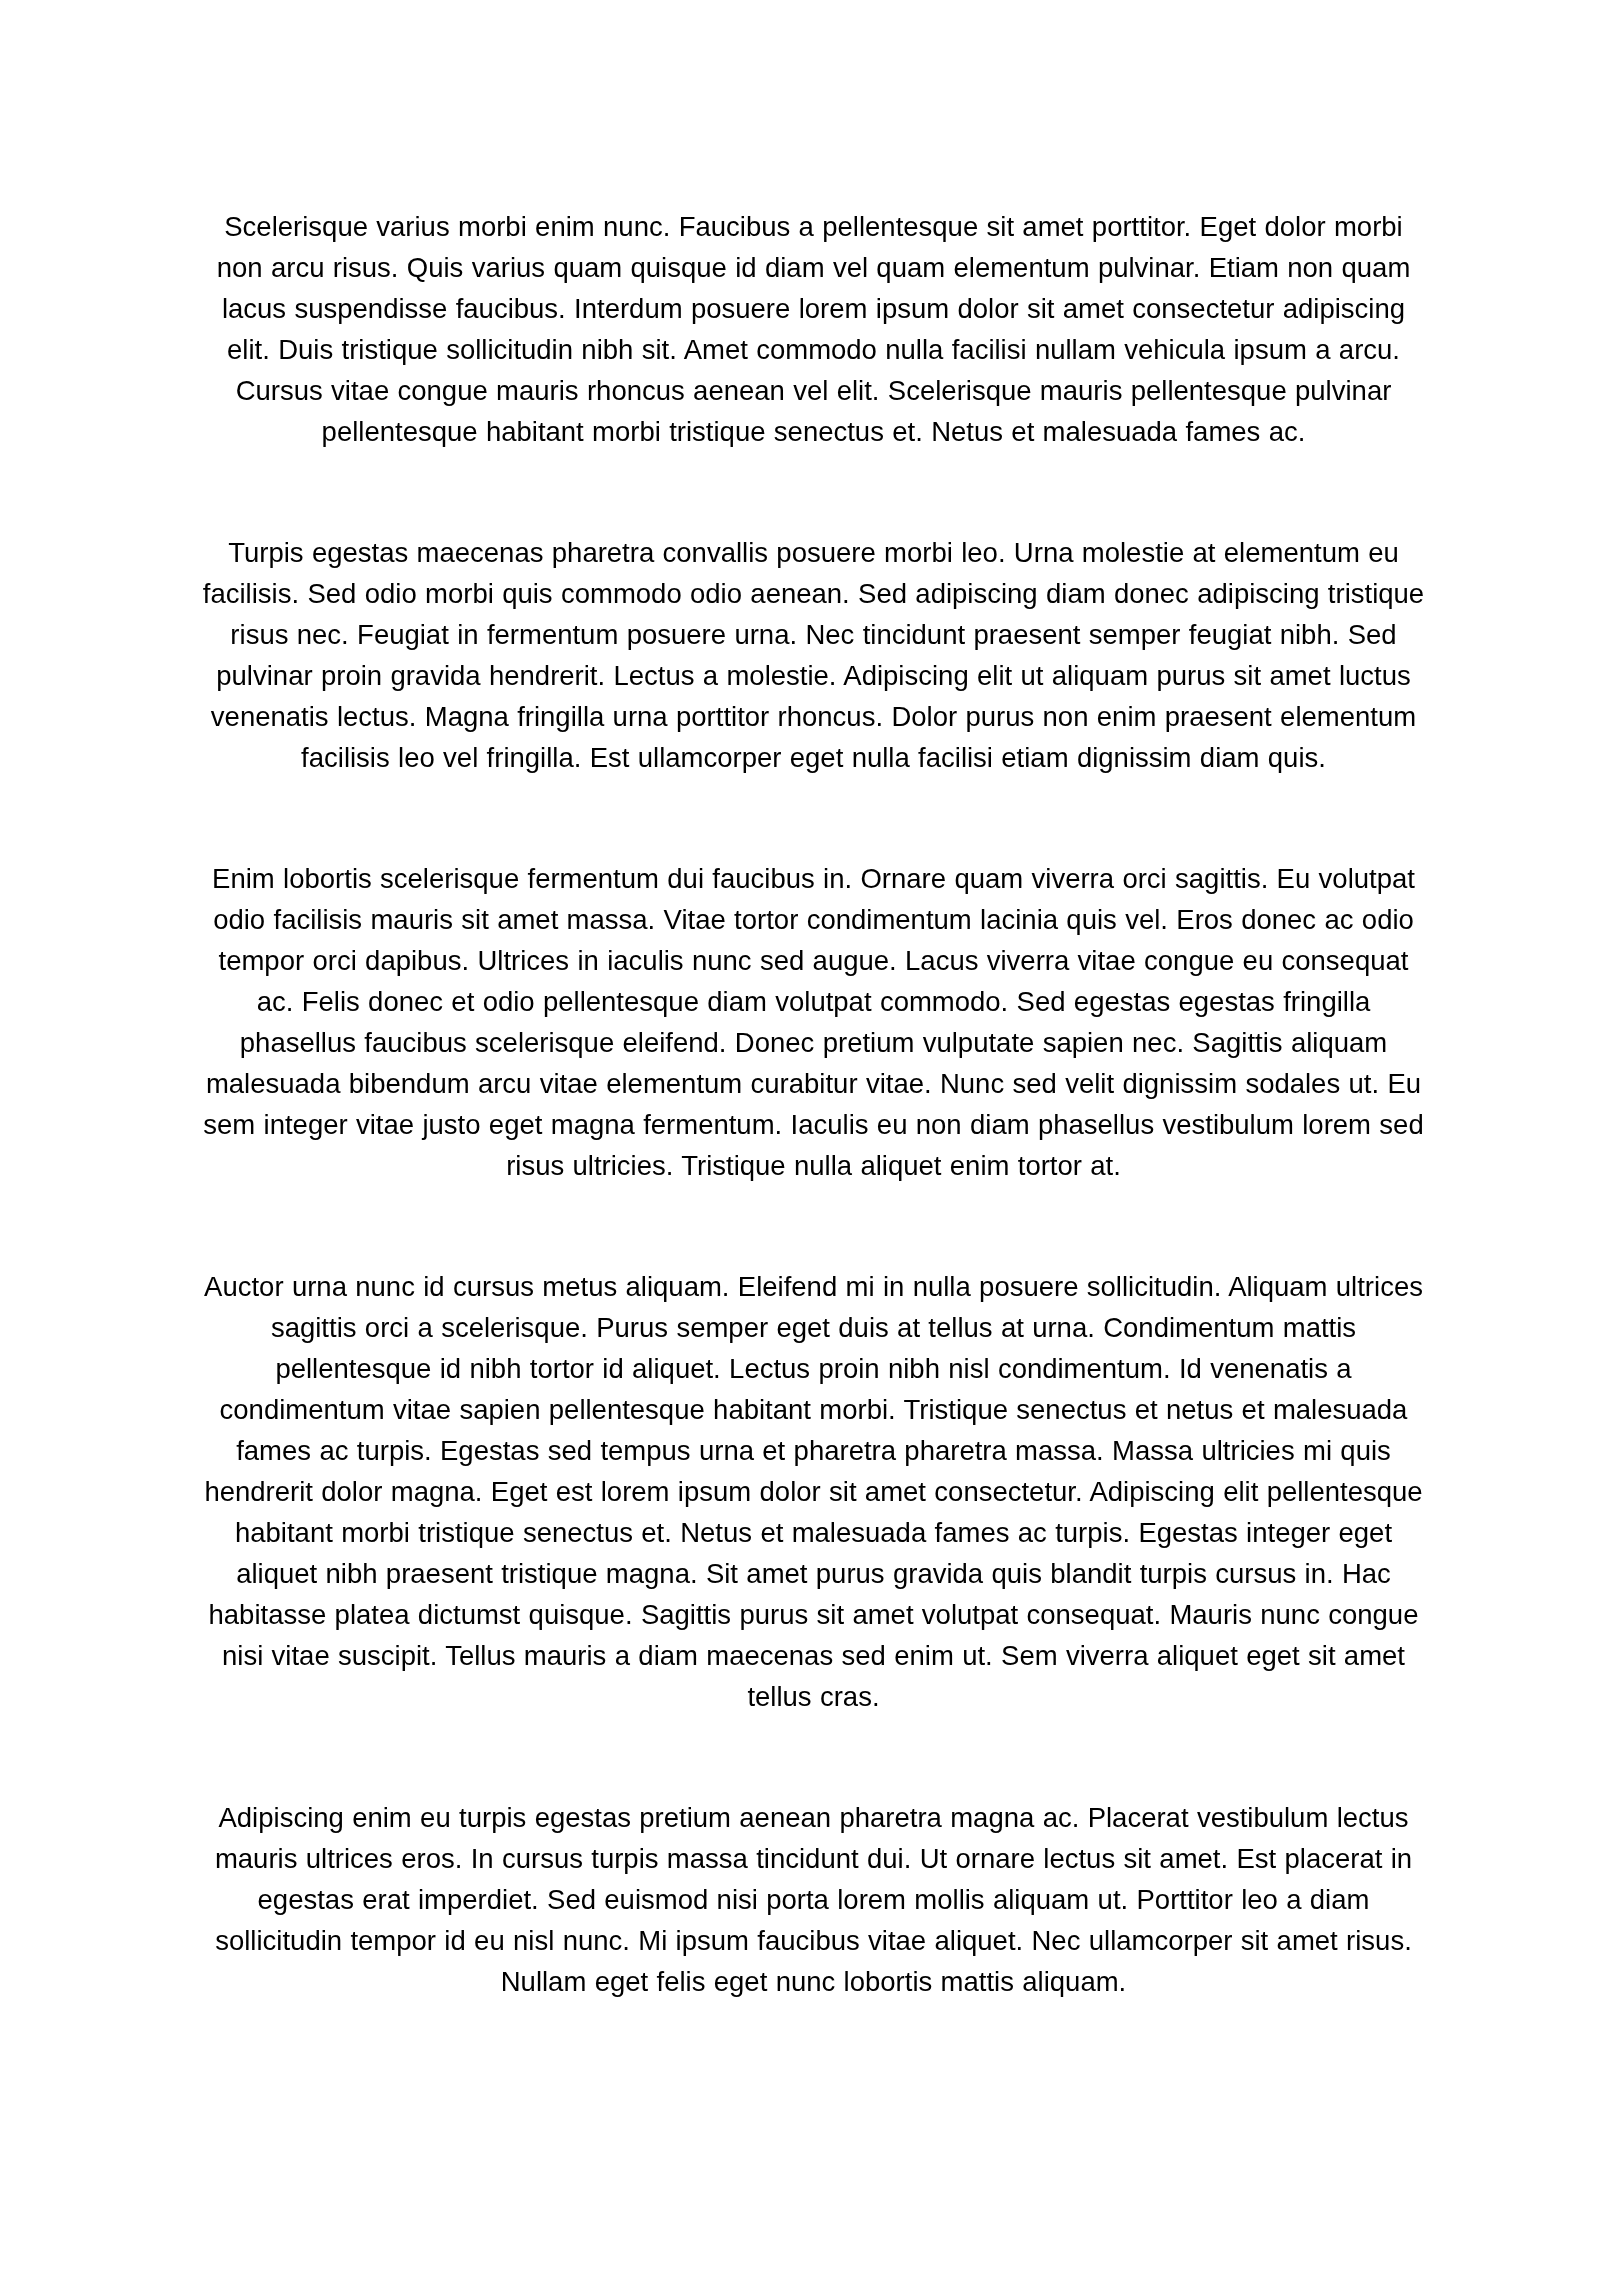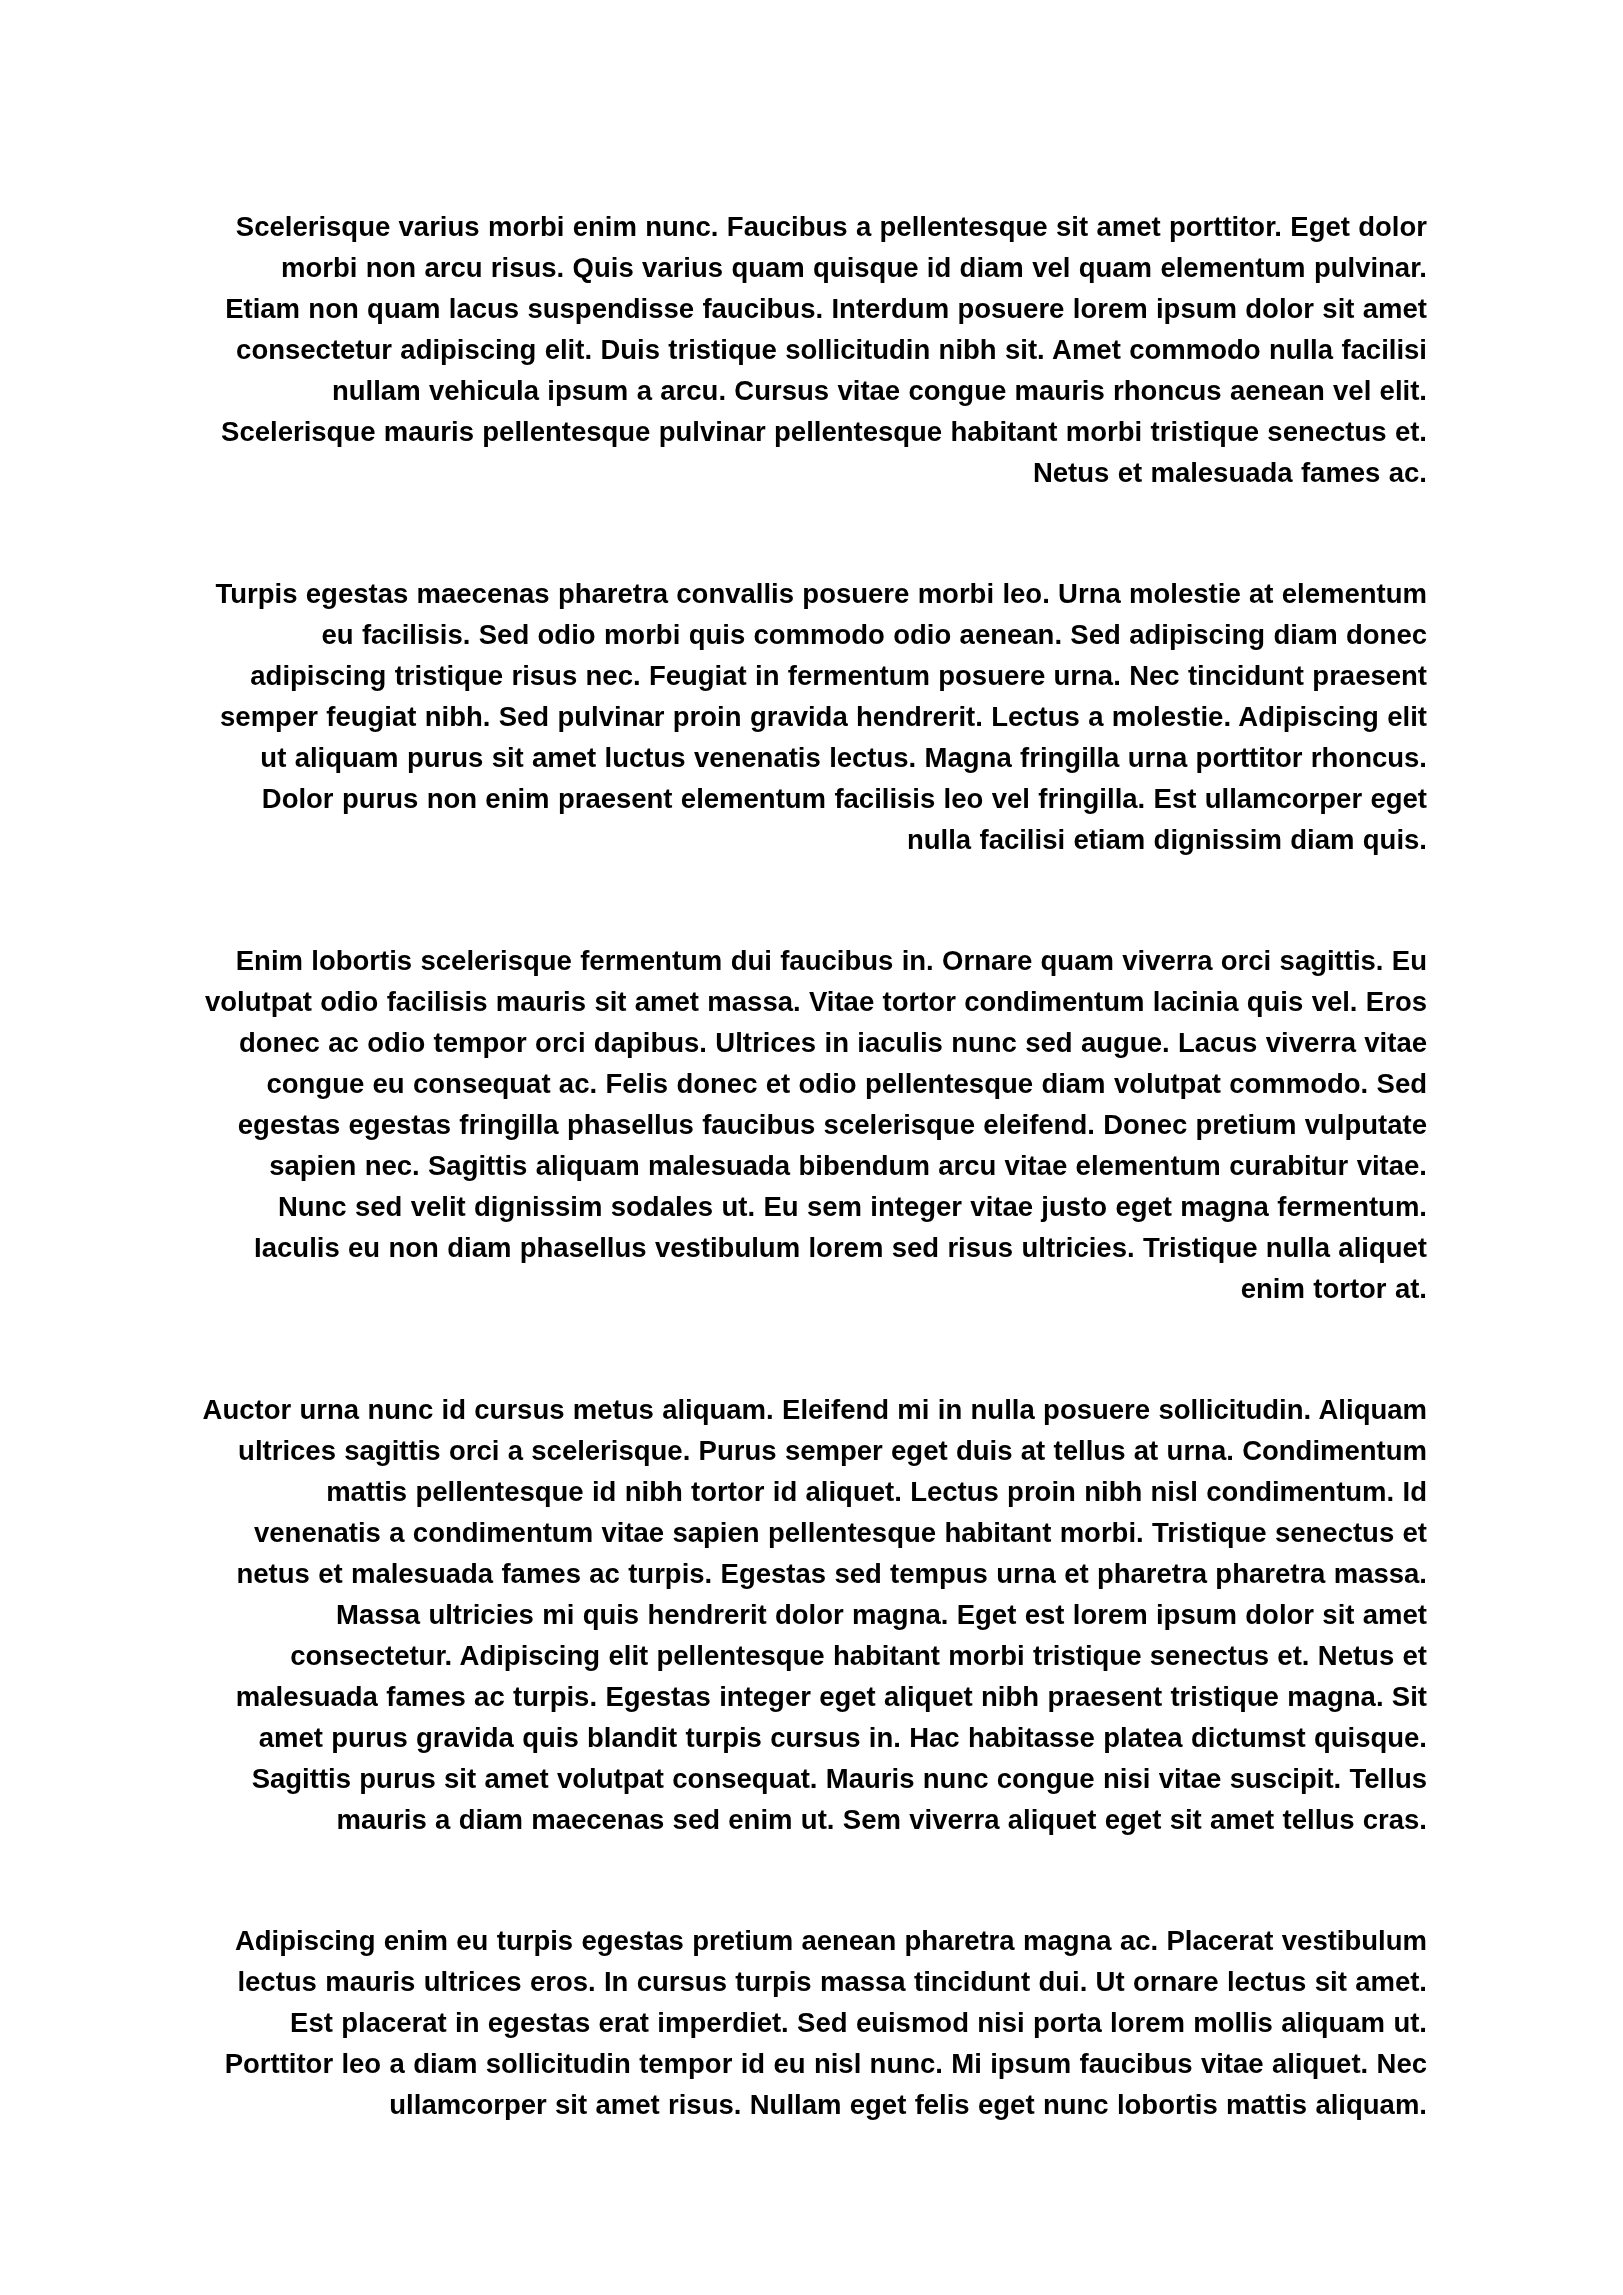--- a/index.html
+++ b/index.html
@@ -15,22 +15,22 @@
     background: #ffffff;
     padding: 206px 196px 196px 200px;
     overflow: hidden;
     font-family: "Liberation Sans", "DejaVu Sans", sans-serif;
     color: #000000;
   }
   .para {
     margin: 0 0 80px 0;
     font-size: 27.5px;
     line-height: 41px;
-    font-weight: 700;
-    text-align: right;
+    font-weight: 400;
+    text-align: center;
     letter-spacing: 0px;
     word-spacing: 0.7px;
   }
   .para:last-child {
     margin-bottom: 0;
   }
 </style>
 </head>
 <body>
 

